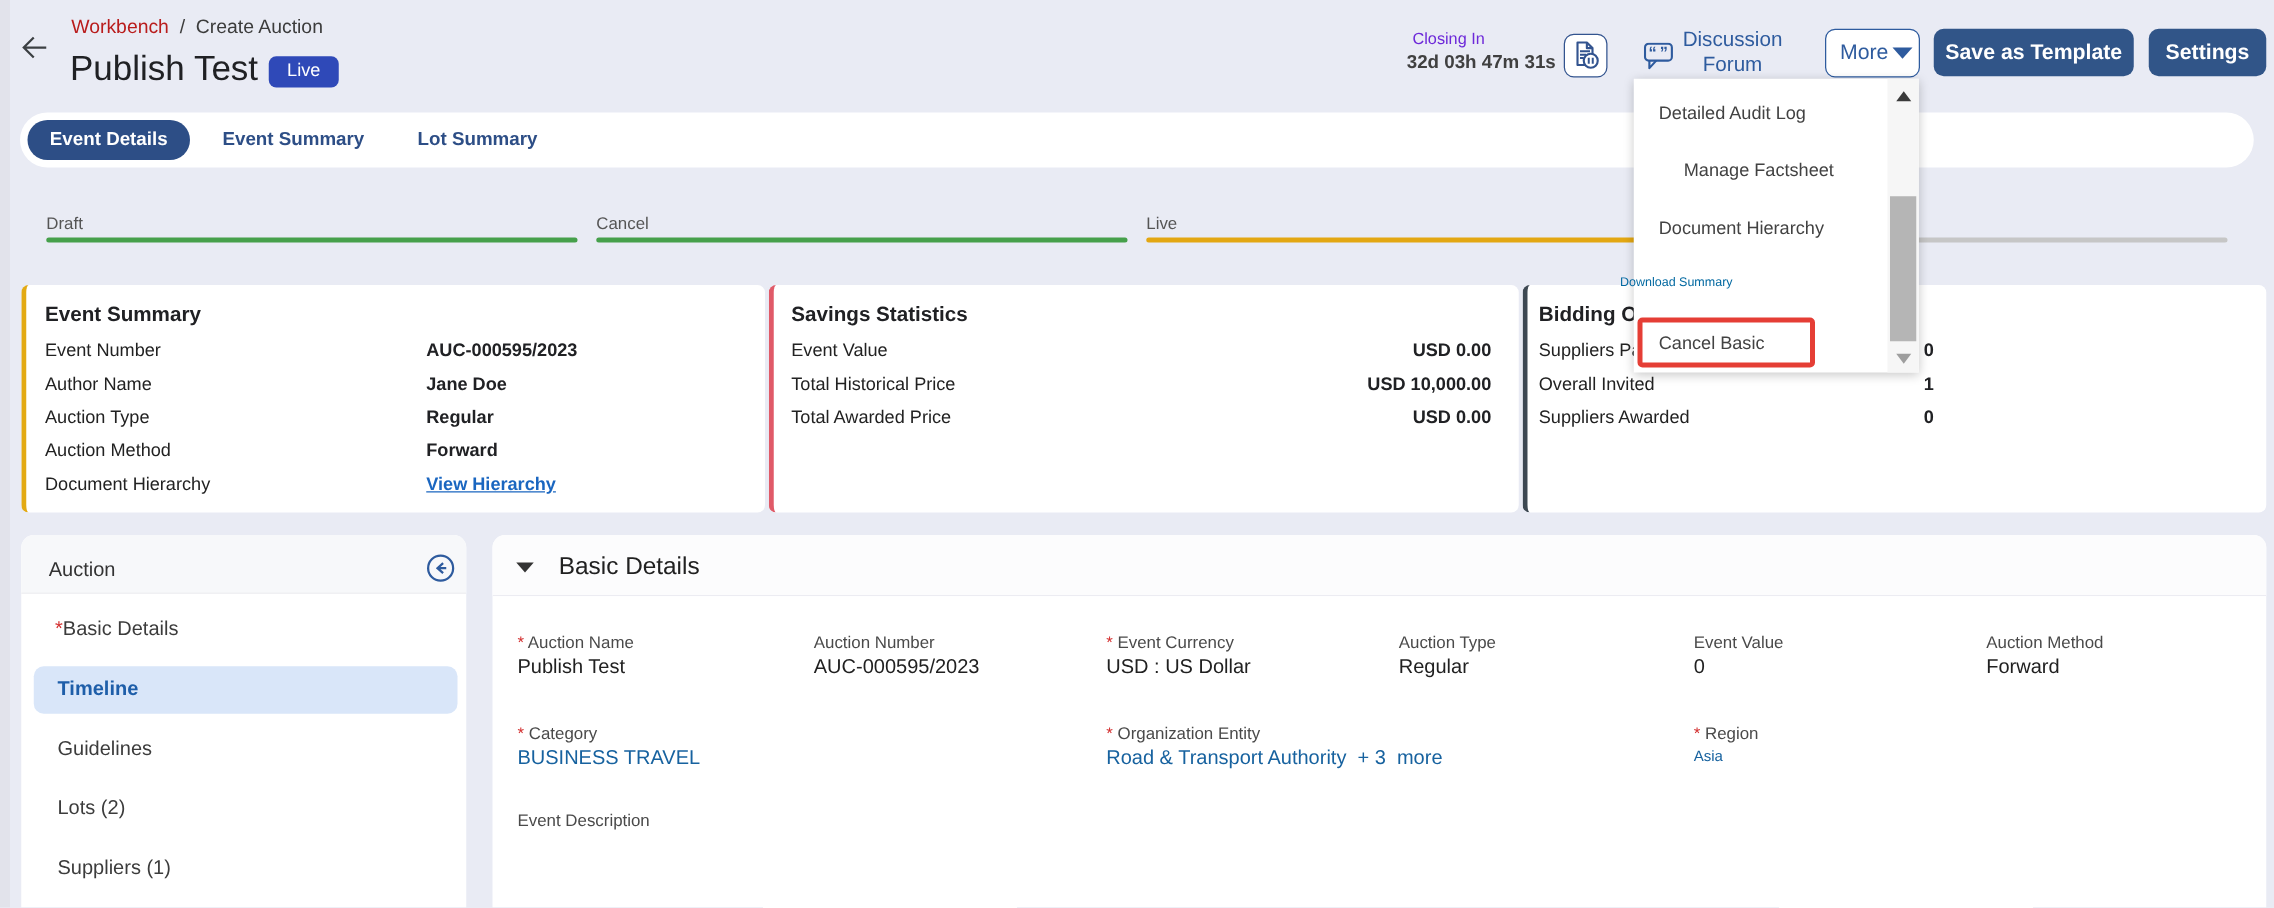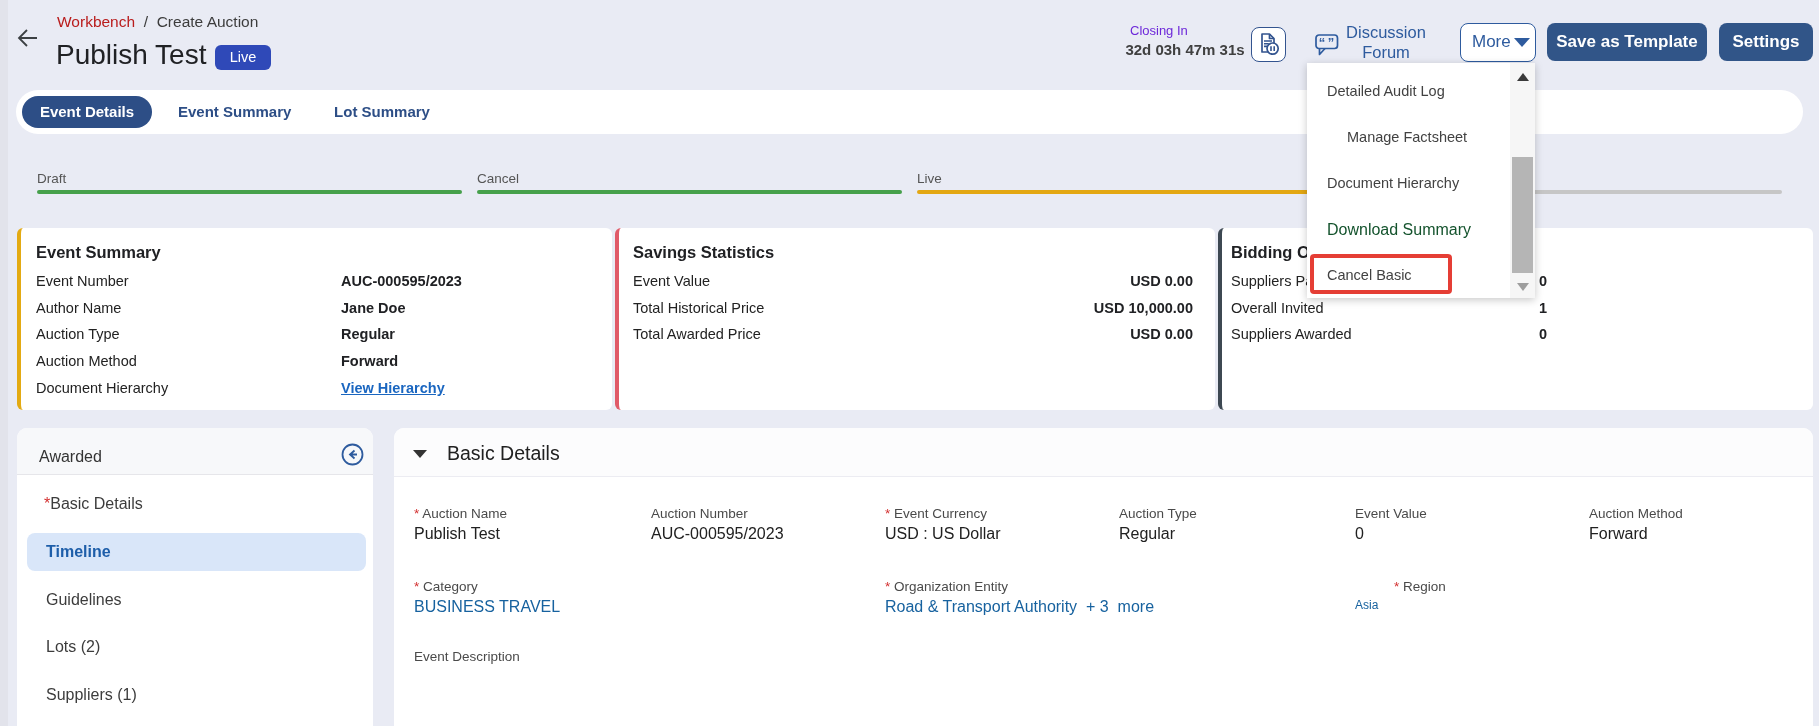--- a/index.html
+++ b/index.html
@@ -69,21 +69,21 @@
 <div class="abs" style="left:633px;top:268px;font-size:14.5px;color:#222;line-height:26.7px;">Event Value<br>Total Historical Price<br>Total Awarded Price</div>
 <div class="abs" style="left:893px;top:268px;width:300px;text-align:right;font-size:14.5px;font-weight:bold;color:#202124;line-height:26.7px;">USD 0.00<br>USD 10,000.00<br>USD 0.00</div>
 
 <div class="abs" style="left:1218px;top:228px;width:595px;height:182px;background:#fff;border-left:4.5px solid #3d4852;border-radius:6px;"></div>
 <div class="abs" style="left:1231px;top:243px;font-size:16.5px;font-weight:bold;color:#202124;">Bidding Overview</div>
 <div class="abs" style="left:1231px;top:268px;font-size:14.5px;color:#222;line-height:26.7px;">Suppliers Participated<br>Overall Invited<br>Suppliers Awarded</div>
 <div class="abs" style="left:1437px;top:268px;width:110px;text-align:right;font-size:14.5px;font-weight:bold;color:#202124;line-height:26.7px;">0<br>1<br>0</div>
 
 <div class="abs" style="left:17px;top:428px;width:356px;height:298px;background:#fff;border-radius:10px 10px 0 0;"></div>
 <div class="abs" style="left:17px;top:428px;width:356px;height:47px;background:#f7f8fa;border-radius:10px 10px 0 0;border-bottom:1px solid #e6e6ea;"></div>
-<div class="abs" style="left:39px;top:448px;font-size:16px;color:#333;">Awarded</div>
+<div class="abs" style="left:39px;top:448px;font-size:16px;color:#333;">Auction</div>
 <svg class="abs" style="left:341px;top:443px;" width="23" height="23" viewBox="0 0 23 23">
   <circle cx="11.5" cy="11.5" r="10" stroke="#2e5b9e" stroke-width="1.8" fill="none"></circle>
   <path d="M13.5 7.5 L9 11.5 L13.5 15.5 M9 11.5 L16 11.5" stroke="#2e5b9e" stroke-width="1.8" fill="none"></path>
 </svg>
 <div class="abs" style="left:44px;top:495px;font-size:16px;color:#3c3c3c;"><span style="color:#d32f2f;">*</span>Basic Details</div>
 <div class="abs" style="left:27px;top:533px;width:339px;height:38px;background:#d9e6f9;border-radius:8px;"></div>
 <div class="abs" style="left:46px;top:543px;font-size:16px;font-weight:bold;color:#1e5ea9;">Timeline</div>
 <div class="abs" style="left:46px;top:591px;font-size:16px;color:#3c3c3c;">Guidelines</div>
 <div class="abs" style="left:46px;top:638px;font-size:16px;color:#3c3c3c;">Lots (2)</div>
 <div class="abs" style="left:46px;top:686px;font-size:16px;color:#3c3c3c;">Suppliers (1)</div>
@@ -102,32 +102,32 @@
 
 <div class="abs" style="left:414px;top:525px;font-size:16px;color:#212121;">Publish Test</div>
 <div class="abs" style="left:651px;top:525px;font-size:16px;color:#212121;">AUC-000595/2023</div>
 <div class="abs" style="left:885px;top:525px;font-size:16px;color:#212121;">USD : US Dollar</div>
 <div class="abs" style="left:1119px;top:525px;font-size:16px;color:#212121;">Regular</div>
 <div class="abs" style="left:1355px;top:525px;font-size:16px;color:#212121;">0</div>
 <div class="abs" style="left:1589px;top:525px;font-size:16px;color:#212121;">Forward</div>
 
 <div class="abs" style="left:414px;top:579px;font-size:13.5px;color:#4a4a4a;"><span style="color:#d32f2f;">*</span> Category</div>
 <div class="abs" style="left:885px;top:579px;font-size:13.5px;color:#4a4a4a;"><span style="color:#d32f2f;">*</span> Organization Entity</div>
-<div class="abs" style="left:1355px;top:579px;font-size:13.5px;color:#4a4a4a;margin-left:39px;"><span style="color:#d32f2f;">*</span> Region</div>
+<div class="abs" style="left:1355px;top:579px;font-size:13.5px;color:#4a4a4a;"><span style="color:#d32f2f;">*</span> Region</div>
 <div class="abs" style="left:414px;top:598px;font-size:16px;color:#17629f;">BUSINESS TRAVEL</div>
 <div class="abs" style="left:885px;top:598px;font-size:16px;color:#17629f;">Road &amp; Transport Authority &nbsp;+ 3 &nbsp;more</div>
 <div class="abs" style="left:1355px;top:598px;font-size:12px;color:#17629f;">Asia</div>
 
 <div class="abs" style="left:414px;top:649px;font-size:13.5px;color:#4a4a4a;">Event Description</div>
 
 <div class="abs" style="left:1307px;top:63px;width:228px;height:235px;background:#fff;box-shadow:0 2px 8px rgba(0,0,0,0.22);"></div>
 <div class="abs" style="left:1327px;top:83px;font-size:14.5px;color:#424242;">Detailed Audit Log</div>
 <div class="abs" style="left:1327px;top:129px;font-size:14.5px;color:#424242;margin-left:20px;">Manage Factsheet</div>
 <div class="abs" style="left:1327px;top:175px;font-size:14.5px;color:#424242;">Document Hierarchy</div>
-<div class="abs" style="left:1327px;top:221px;font-size:16px;color:#14532d;">Download Summary</div>
+<div class="abs" style="left:1296px;top:221px;font-size:10px;color:#0369a1;">Download Summary</div>
 <div class="abs" style="left:1327px;top:267px;font-size:14.5px;color:#424242;">Cancel Basic</div>
 
 <div class="abs" style="left:1510px;top:63px;width:25px;height:235px;background:#f6f6f6;"></div>
 <div class="abs" style="left:1517px;top:73px;width:0;height:0;border-left:6px solid transparent;border-right:6px solid transparent;border-bottom:8px solid #3a3a3a;"></div>
 <div class="abs" style="left:1512px;top:157px;width:21px;height:116px;background:#b5b5b5;"></div>
 <div class="abs" style="left:1517px;top:283px;width:0;height:0;border-left:6px solid transparent;border-right:6px solid transparent;border-top:8px solid #9e9e9e;"></div>
 
 <div class="abs" style="left:1310px;top:254px;width:142px;height:40px;border:4px solid #e53e35;border-radius:4px;"></div>
 
 </body></html>

